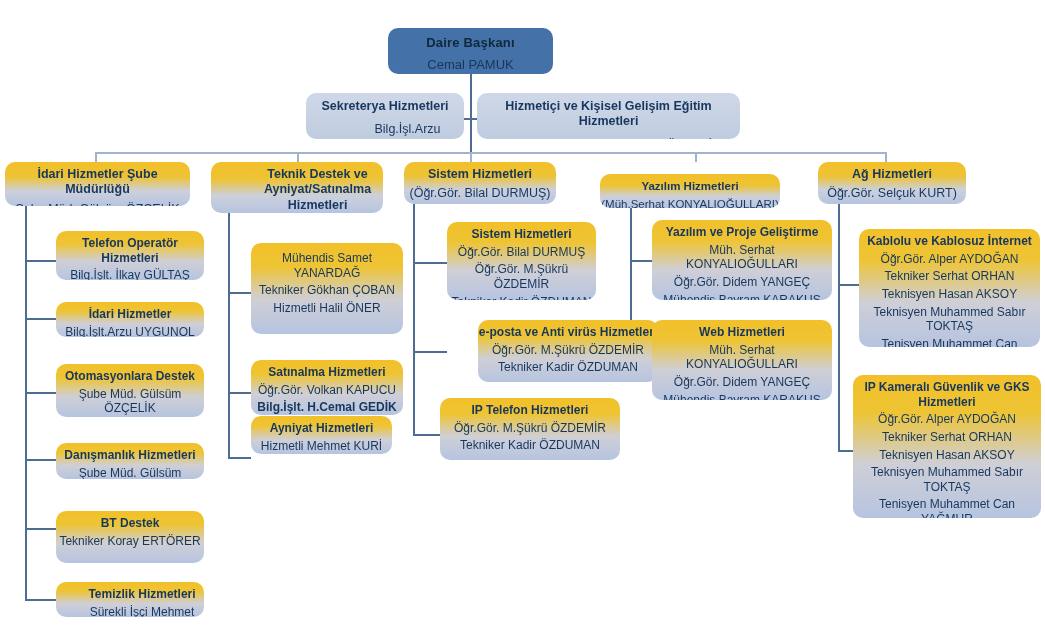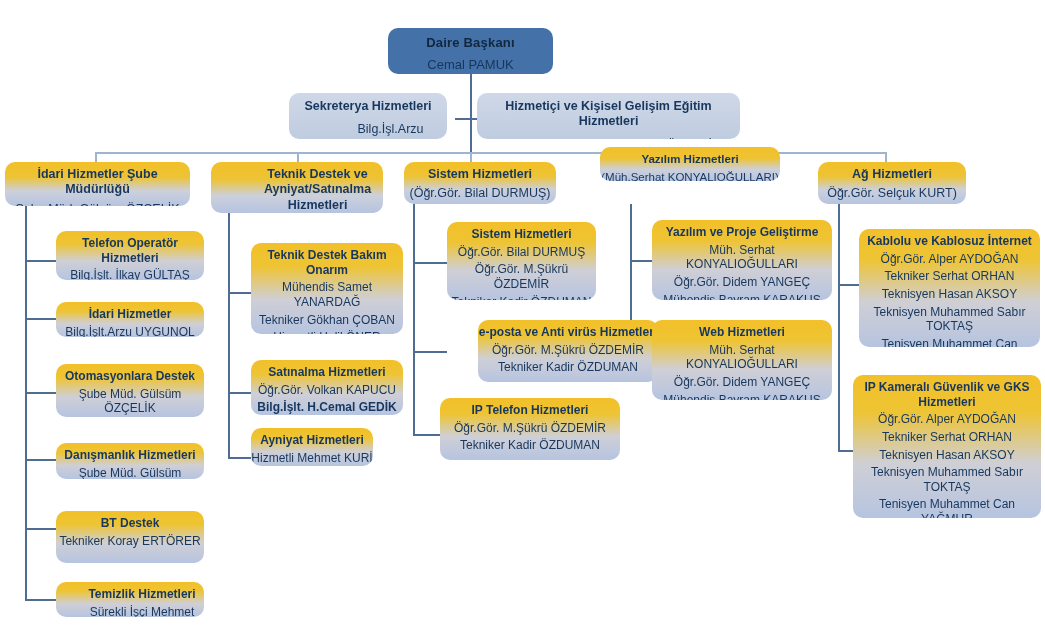--- a/index.html
+++ b/index.html
@@ -112,21 +112,21 @@
 
   <div class="ln v" style="left:838px;top:204px;height:247px;"></div>
   <div class="ln h" style="left:838px;top:284px;width:21px;"></div>
   <div class="ln h" style="left:838px;top:450px;width:21px;"></div>
 
   <div class="box root" style="left:388px;top:28px;width:165px;height:46px;">
     <span class="ttl">Daire  Başkanı</span>
     <span class="mem">Cemal PAMUK</span>
   </div>
 
-  <div class="box staff" style="left:289px;top:93px;width:158px;height:46px;">
+  <div class="box staff" style="left:306px;top:93px;width:158px;height:46px;">
     <span class="ttl">Sekreterya Hizmetleri</span>
     <span class="mem">Bilg.İşl.Arzu UYGUNOL</span>
   </div>
 
   <div class="box staff" style="left:477px;top:93px;width:263px;height:46px;">
     <span class="ttl">Hizmetiçi ve Kişisel Gelişim Eğitim Hizmetleri</span>
     <span class="mem">Şube Müdürü Gülsüm ÖZÇELİK</span>
   </div>
 
   <div class="box dept" style="left:5px;top:162px;width:185px;height:44px;">
@@ -137,21 +137,21 @@
   <div class="box dept" style="left:211px;top:162px;width:172px;height:51px;padding-left:41px;">
     <span class="ttl">Teknik  Destek ve Ayniyat/Satınalma  Hizmetleri</span>
     <span class="mem">(Öğr.Gör. Volkan KAPUCU)</span>
   </div>
 
   <div class="box dept" style="left:404px;top:162px;width:152px;height:42px;">
     <span class="ttl">Sistem Hizmetleri</span>
     <span class="mem">(Öğr.Gör.  Bilal DURMUŞ)</span>
   </div>
 
-  <div class="box dept small" style="left:600px;top:147px;width:180px;height:34px;">
+  <div class="box dept small" style="left:600px;top:174px;width:180px;height:34px;">
     <span class="ttl">Yazılım Hizmetleri</span>
     <span class="mem">(Müh.Serhat KONYALIOĞULLARI)</span>
   </div>
 
   <div class="box dept" style="left:818px;top:162px;width:148px;height:42px;">
     <span class="ttl">Ağ Hizmetleri</span>
     <span class="mem">Öğr.Gör. Selçuk KURT)</span>
   </div>
 
   <div class="box unit" style="left:56px;top:231px;width:148px;height:49px;">
@@ -179,34 +179,33 @@
     <span class="ttl">BT Destek</span>
     <span class="mem">Tekniker Koray ERTÖRER</span>
   </div>
 
   <div class="box unit" style="left:56px;top:582px;width:148px;height:35px;padding-left:24px;">
     <span class="ttl">Temizlik Hizmetleri</span>
     <span class="mem">Sürekli İşçi Mehmet ÖZSOY</span>
   </div>
 
   <div class="box unit" style="left:251px;top:243px;width:152px;height:91px;">
-    <span class="ttl">Teknik Destek Bakım Onarım</span>
     <span class="mem">Mühendis Samet YANARDAĞ</span>
     <span class="mem">Tekniker Gökhan ÇOBAN</span>
     <span class="mem">Hizmetli Halil ÖNER</span>
 
   </div>
 
   <div class="box unit" style="left:251px;top:360px;width:152px;height:55px;">
     <span class="ttl">Satınalma Hizmetleri</span>
     <span class="mem">Öğr.Gör. Volkan KAPUCU</span>
     <span class="mem b">Bilg.İşlt. H.Cemal GEDİK</span>
   </div>
 
-  <div class="box unit" style="left:251px;top:428px;width:122px;height:38px;">
+  <div class="box unit" style="left:251px;top:416px;width:141px;height:38px;">
     <span class="ttl">Ayniyat Hizmetleri</span>
     <span class="mem">Hizmetli Mehmet KURİ</span>
   </div>
 
   <div class="box unit" style="left:447px;top:222px;width:149px;height:78px;">
     <span class="ttl">Sistem Hizmetleri</span>
     <span class="mem">Öğr.Gör. Bilal DURMUŞ</span>
     <span class="mem">Öğr.Gör. M.Şükrü ÖZDEMİR</span>
     <span class="mem">Tekniker Kadir ÖZDUMAN</span>
   </div>

